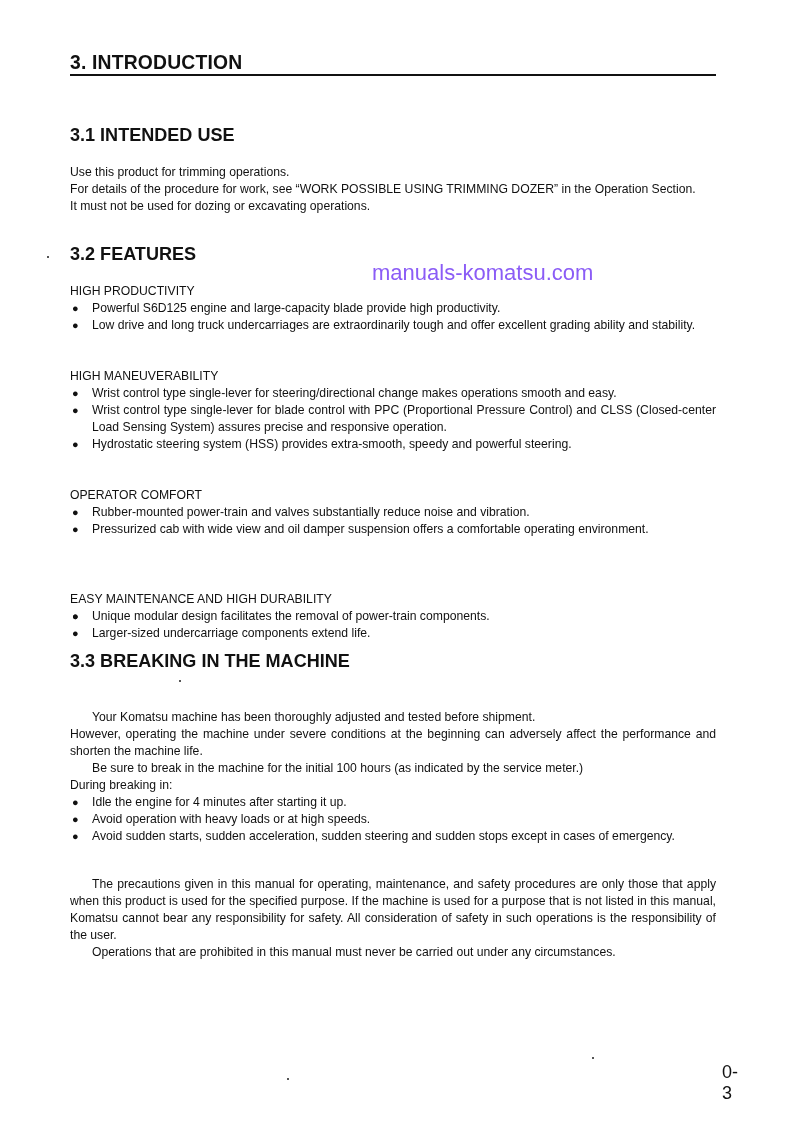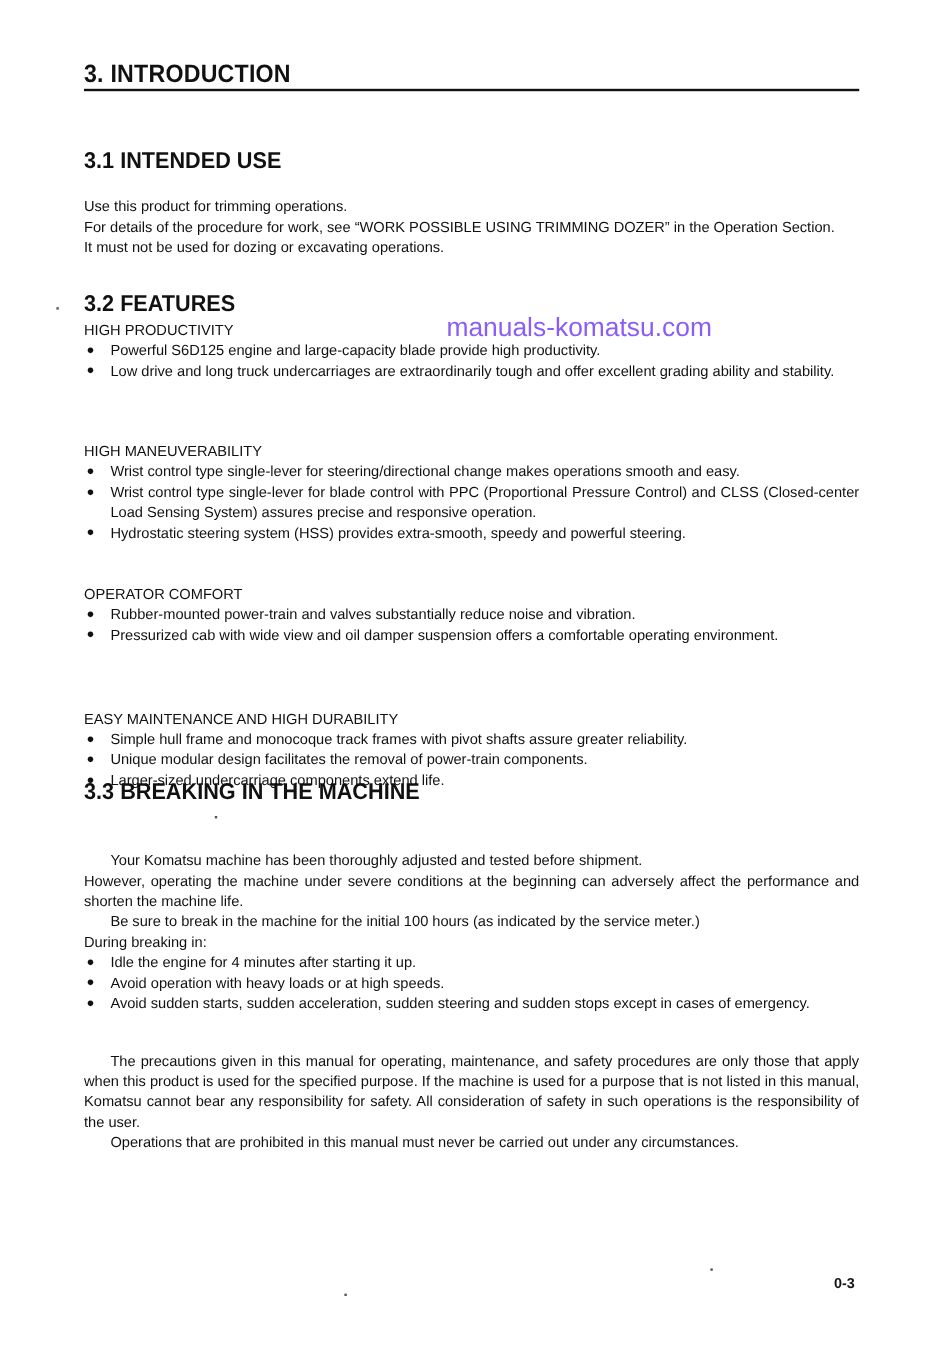--- a/index.html
+++ b/index.html
@@ -16,21 +16,21 @@
     .block p.indent { text-indent: 22px; }
 
     .subhead { margin: 0; font-size: 12.2px; line-height: 17px; text-transform: uppercase; }
 
     ul.bullets { list-style: none; margin: 0; padding: 0; }
     ul.bullets li { position: relative; padding-left: 22px; text-align: justify; }
     ul.bullets li .bullet { position: absolute; left: 2px; top: 0; font-size: 11px; }
 
     .watermark { position: absolute; left: 372px; top: 260px; font-size: 22px; color: #8b5cf6; }
 
-    .page-number { position: absolute; left: 695px; top: 1062px; font-size: 12px; font-weight: bold; }
+    .page-number { position: absolute; left: 722px; top: 1062px; font-size: 18px; font-weight: normal; }
 
     .speck { position: absolute; width: 1.5px; height: 1.5px; background: #555; }
   </style>
 </head>
 <body>
 
 <div class="page">
 
   <h1 class="chapter-title">3. INTRODUCTION</h1>
   <div class="chapter-rule"></div>
@@ -38,21 +38,21 @@
   <h2 class="section-title" style="top:124px;">3.1 INTENDED USE</h2>
   <div class="block" style="top:164px;">
     <p>Use this product for trimming operations.</p>
     <p>For details of the procedure for work, see “WORK POSSIBLE USING TRIMMING DOZER” in the Operation Section.</p>
     <p>It must not be used for dozing or excavating operations.</p>
   </div>
 
   <h2 class="section-title" style="top:243px;">3.2 FEATURES</h2>
   <div class="watermark">manuals-komatsu.com</div>
 
-  <div class="block" style="top:267px;">
+  <div class="block" style="top:283px;">
     <p class="subhead">HIGH PRODUCTIVITY</p>
     <ul class="bullets">
       <li><span class="bullet">●</span><span>Powerful S6D125 engine and large-capacity blade provide high productivity.</span></li>
       <li><span class="bullet">●</span><span>Low drive and long truck undercarriages are extraordinarily tough and offer excellent grading ability and stability.</span></li>
     </ul>
   </div>
 
   <div class="block" style="top:368px;">
     <p class="subhead">HIGH MANEUVERABILITY</p>
     <ul class="bullets">
@@ -66,21 +66,21 @@
     <p class="subhead">OPERATOR COMFORT</p>
     <ul class="bullets">
       <li><span class="bullet">●</span><span>Rubber-mounted power-train and valves substantially reduce noise and vibration.</span></li>
       <li><span class="bullet">●</span><span>Pressurized cab with wide view and oil damper suspension offers a comfortable operating environment.</span></li>
     </ul>
   </div>
 
   <div class="block" style="top:571px;margin-top:20px;">
     <p class="subhead">EASY MAINTENANCE AND HIGH DURABILITY</p>
     <ul class="bullets">
-      <li><span class="bullet">●</span><span>Simple hull frame and monocoque track frames with pivot shafts assure greater reliability.</span></li>
+      <li><span class="bullet">●</span></li>
       <li><span class="bullet">●</span><span>Unique modular design facilitates the removal of power-train components.</span></li>
       <li><span class="bullet">●</span><span>Larger-sized undercarriage components extend life.</span></li>
     </ul>
   </div>
 
   <h2 class="section-title" style="top:650px;">3.3 BREAKING IN THE MACHINE</h2>
   <div class="block" style="top:709px;">
     <p class="indent">Your Komatsu machine has been thoroughly adjusted and tested before shipment.</p>
     <p>However, operating the machine under severe conditions at the beginning can adversely affect the performance and shorten the machine life.</p>
     <p class="indent">Be sure to break in the machine for the initial 100 hours (as indicated by the service meter.)</p>

